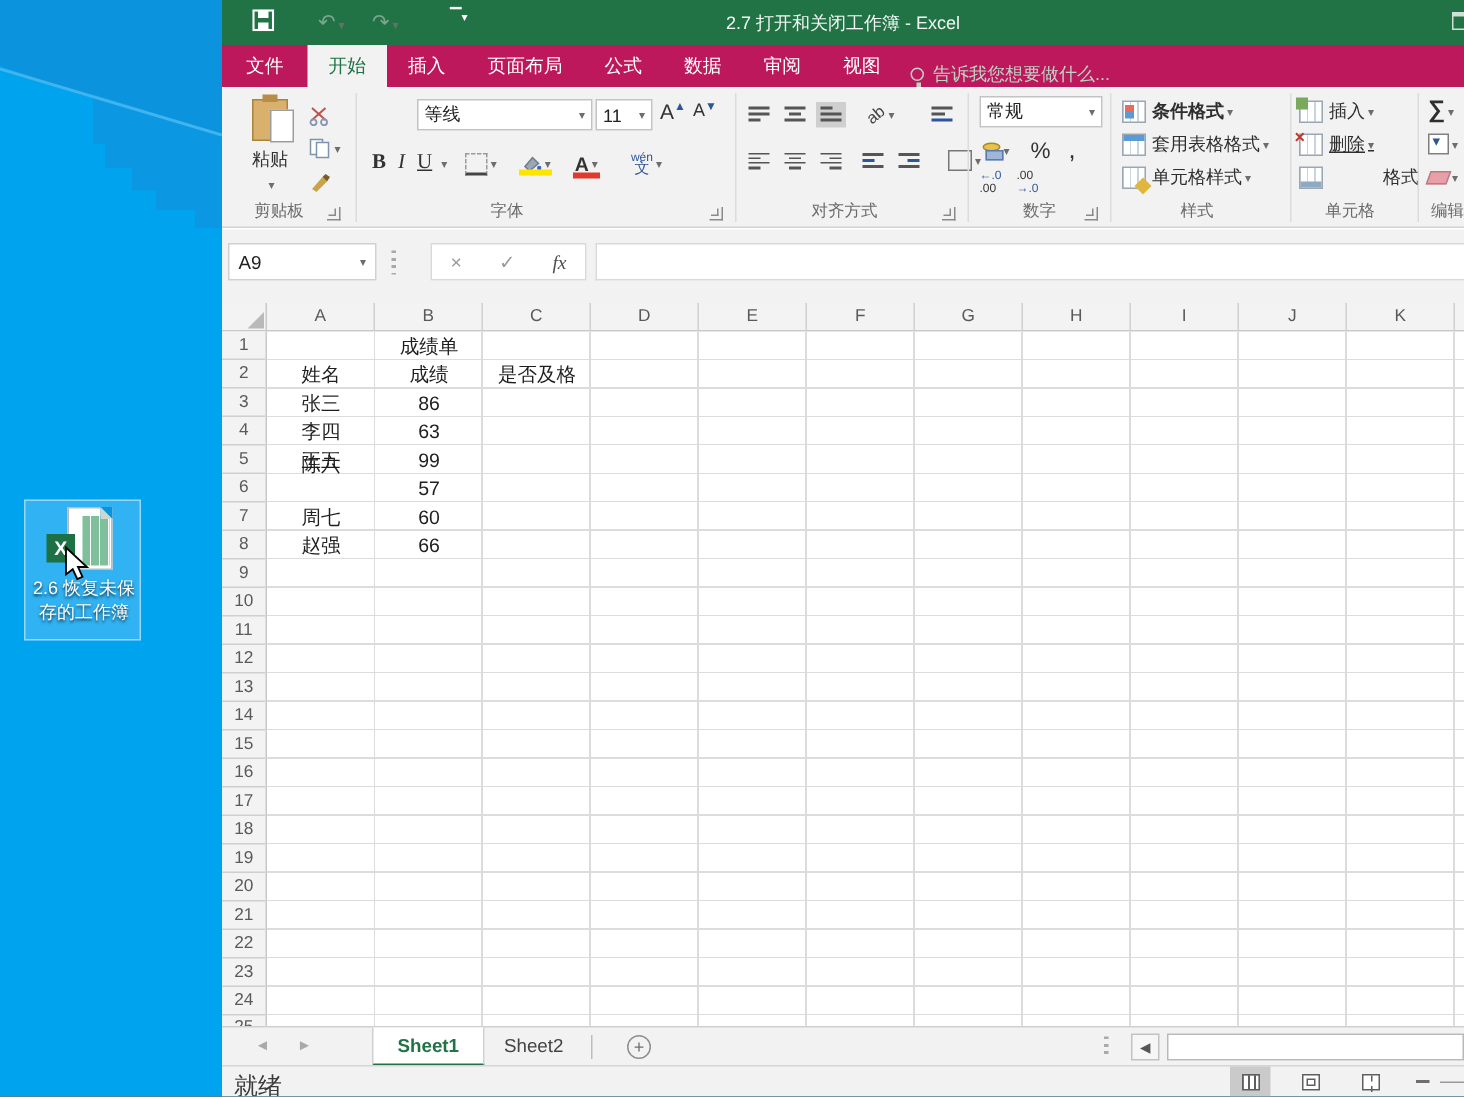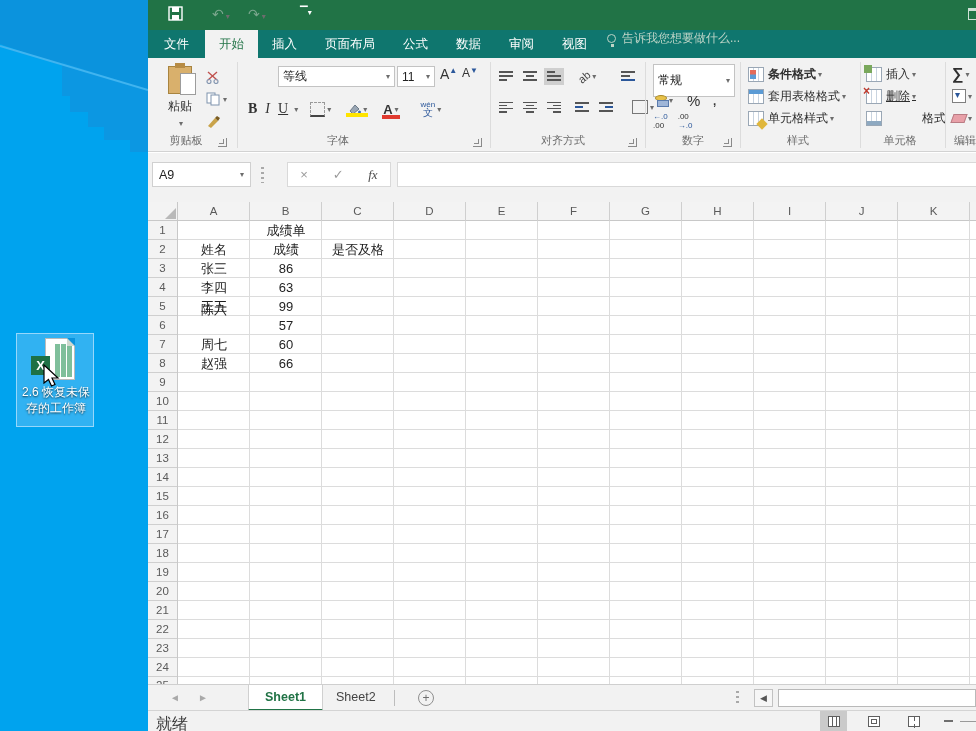--- a/index.html
+++ b/index.html
@@ -22,21 +22,21 @@
     line-height:16px;text-shadow:0 1px 2px rgba(0,0,0,.75);}
   #cursor{position:absolute;left:42px;top:364px;}
   
   #xl{position:absolute;left:148px;top:0;width:828px;height:731px;background:#fff;overflow:hidden;}
   #titlebar{position:absolute;left:0;top:0;width:828px;height:30px;background:#217346;color:#fff;}
   .qat{position:absolute;top:6px;height:18px;color:#fff;font-size:14px;}
   .dim{color:#7aa68d;}
   #title-text{position:absolute;left:0;right:0;top:7px;text-align:center;font-size:12px;color:#f2f7f4;}
   .part-icon{position:absolute;right:-6px;top:8px;width:14px;height:12px;border:1px solid #cfe0d6;border-top-width:3px;}
   
-  #tabbar{position:absolute;left:0;top:30px;width:828px;height:28px;background:#0f766e;display:flex;align-items:flex-start;}
+  #tabbar{position:absolute;left:0;top:30px;width:828px;height:28px;background:#be185d;display:flex;align-items:flex-end;}
   .rtab{color:#fff;font-size:12.5px;line-height:28px;padding:0 14px;cursor:default;}
   .rtab.file{padding:0 16px;}
   .rtab.active{background:#f2f2f2;color:#217346;}
   .tellme{display:flex;align-items:center;color:#bdd4c6;font-size:12px;padding-left:6px;}
   .bulb{width:9px;height:9px;border:1px solid #bdd4c6;border-radius:50%;margin-right:6px;position:relative;}
   .bulb:after{content:"";position:absolute;left:3px;top:9px;width:3px;height:3px;background:#bdd4c6;}
   
   #ribbon{position:absolute;left:0;top:58px;width:828px;height:94px;background:#f2f2f2;border-bottom:1px solid #d2d2d2;font-size:12px;color:#333;}
   .gdiv{position:absolute;top:4px;height:86px;width:1px;background:#dcdcdc;}
   .glabel{position:absolute;bottom:3px;font-size:11px;color:#6b6b6b;text-align:center;}
@@ -169,20 +169,21 @@
 
     <div id="titlebar">
       <svg class="qat" style="left:20px;" width="16" height="16">
         <rect x="1" y="1" width="13" height="13" fill="none" stroke="#fff" stroke-width="1.4"></rect>
         <rect x="4" y="1" width="7" height="5" fill="#fff"></rect>
         <rect x="4" y="9" width="7" height="5" fill="#fff"></rect>
       </svg>
       <span class="qat dim" style="left:64px;"><span>↶</span><span class="caret dim">▾</span></span>
       <span class="qat dim" style="left:100px;"><span>↷</span><span class="caret dim">▾</span></span>
       <span class="qat" style="left:152px;font-size:10px;">▔<span style="font-size:8px;">▾</span></span>
+      <div id="title-text">2.7 打开和关闭工作簿 - Excel</div>
       <div class="part-icon"></div>
     </div>
 
     <div id="tabbar">
       <div class="rtab file">文件</div>
       <div id="gen-tabs" style="display:flex;">
           <div class="rtab active">开始</div>
           <div class="rtab">插入</div>
           <div class="rtab">页面布局</div>
           <div class="rtab">公式</div>
@@ -361,21 +362,21 @@
         <span style="width:10px;"></span>
         <span class="icbtn">
             <span class="boxic"></span>
             <span class="caret">▾</span>
           </span>
       </div>
       <div class="glabel" style="left:370px;width:90px;">对齐方式</div>
       <div class="launcher" style="left:480px;"></div>
       <div class="gdiv" style="left:497px;"></div>
 
-      <div class="combo" style="left:505px;top:6px;width:82px;height:33px;">
+      <div class="combo" style="left:505px;top:6px;width:82px;height:21px;">
         <span>常规</span>
           <span class="caret">▾</span>
       </div>
       <div style="position:absolute;left:505px;top:32px;display:flex;align-items:center;">
         <span class="icbtn">
             <span class="coin"></span>
             <span class="caret">▾</span>
           </span>
         <span style="width:8px;"></span>
         <span style="font-size:15px;color:#333;">%</span>

